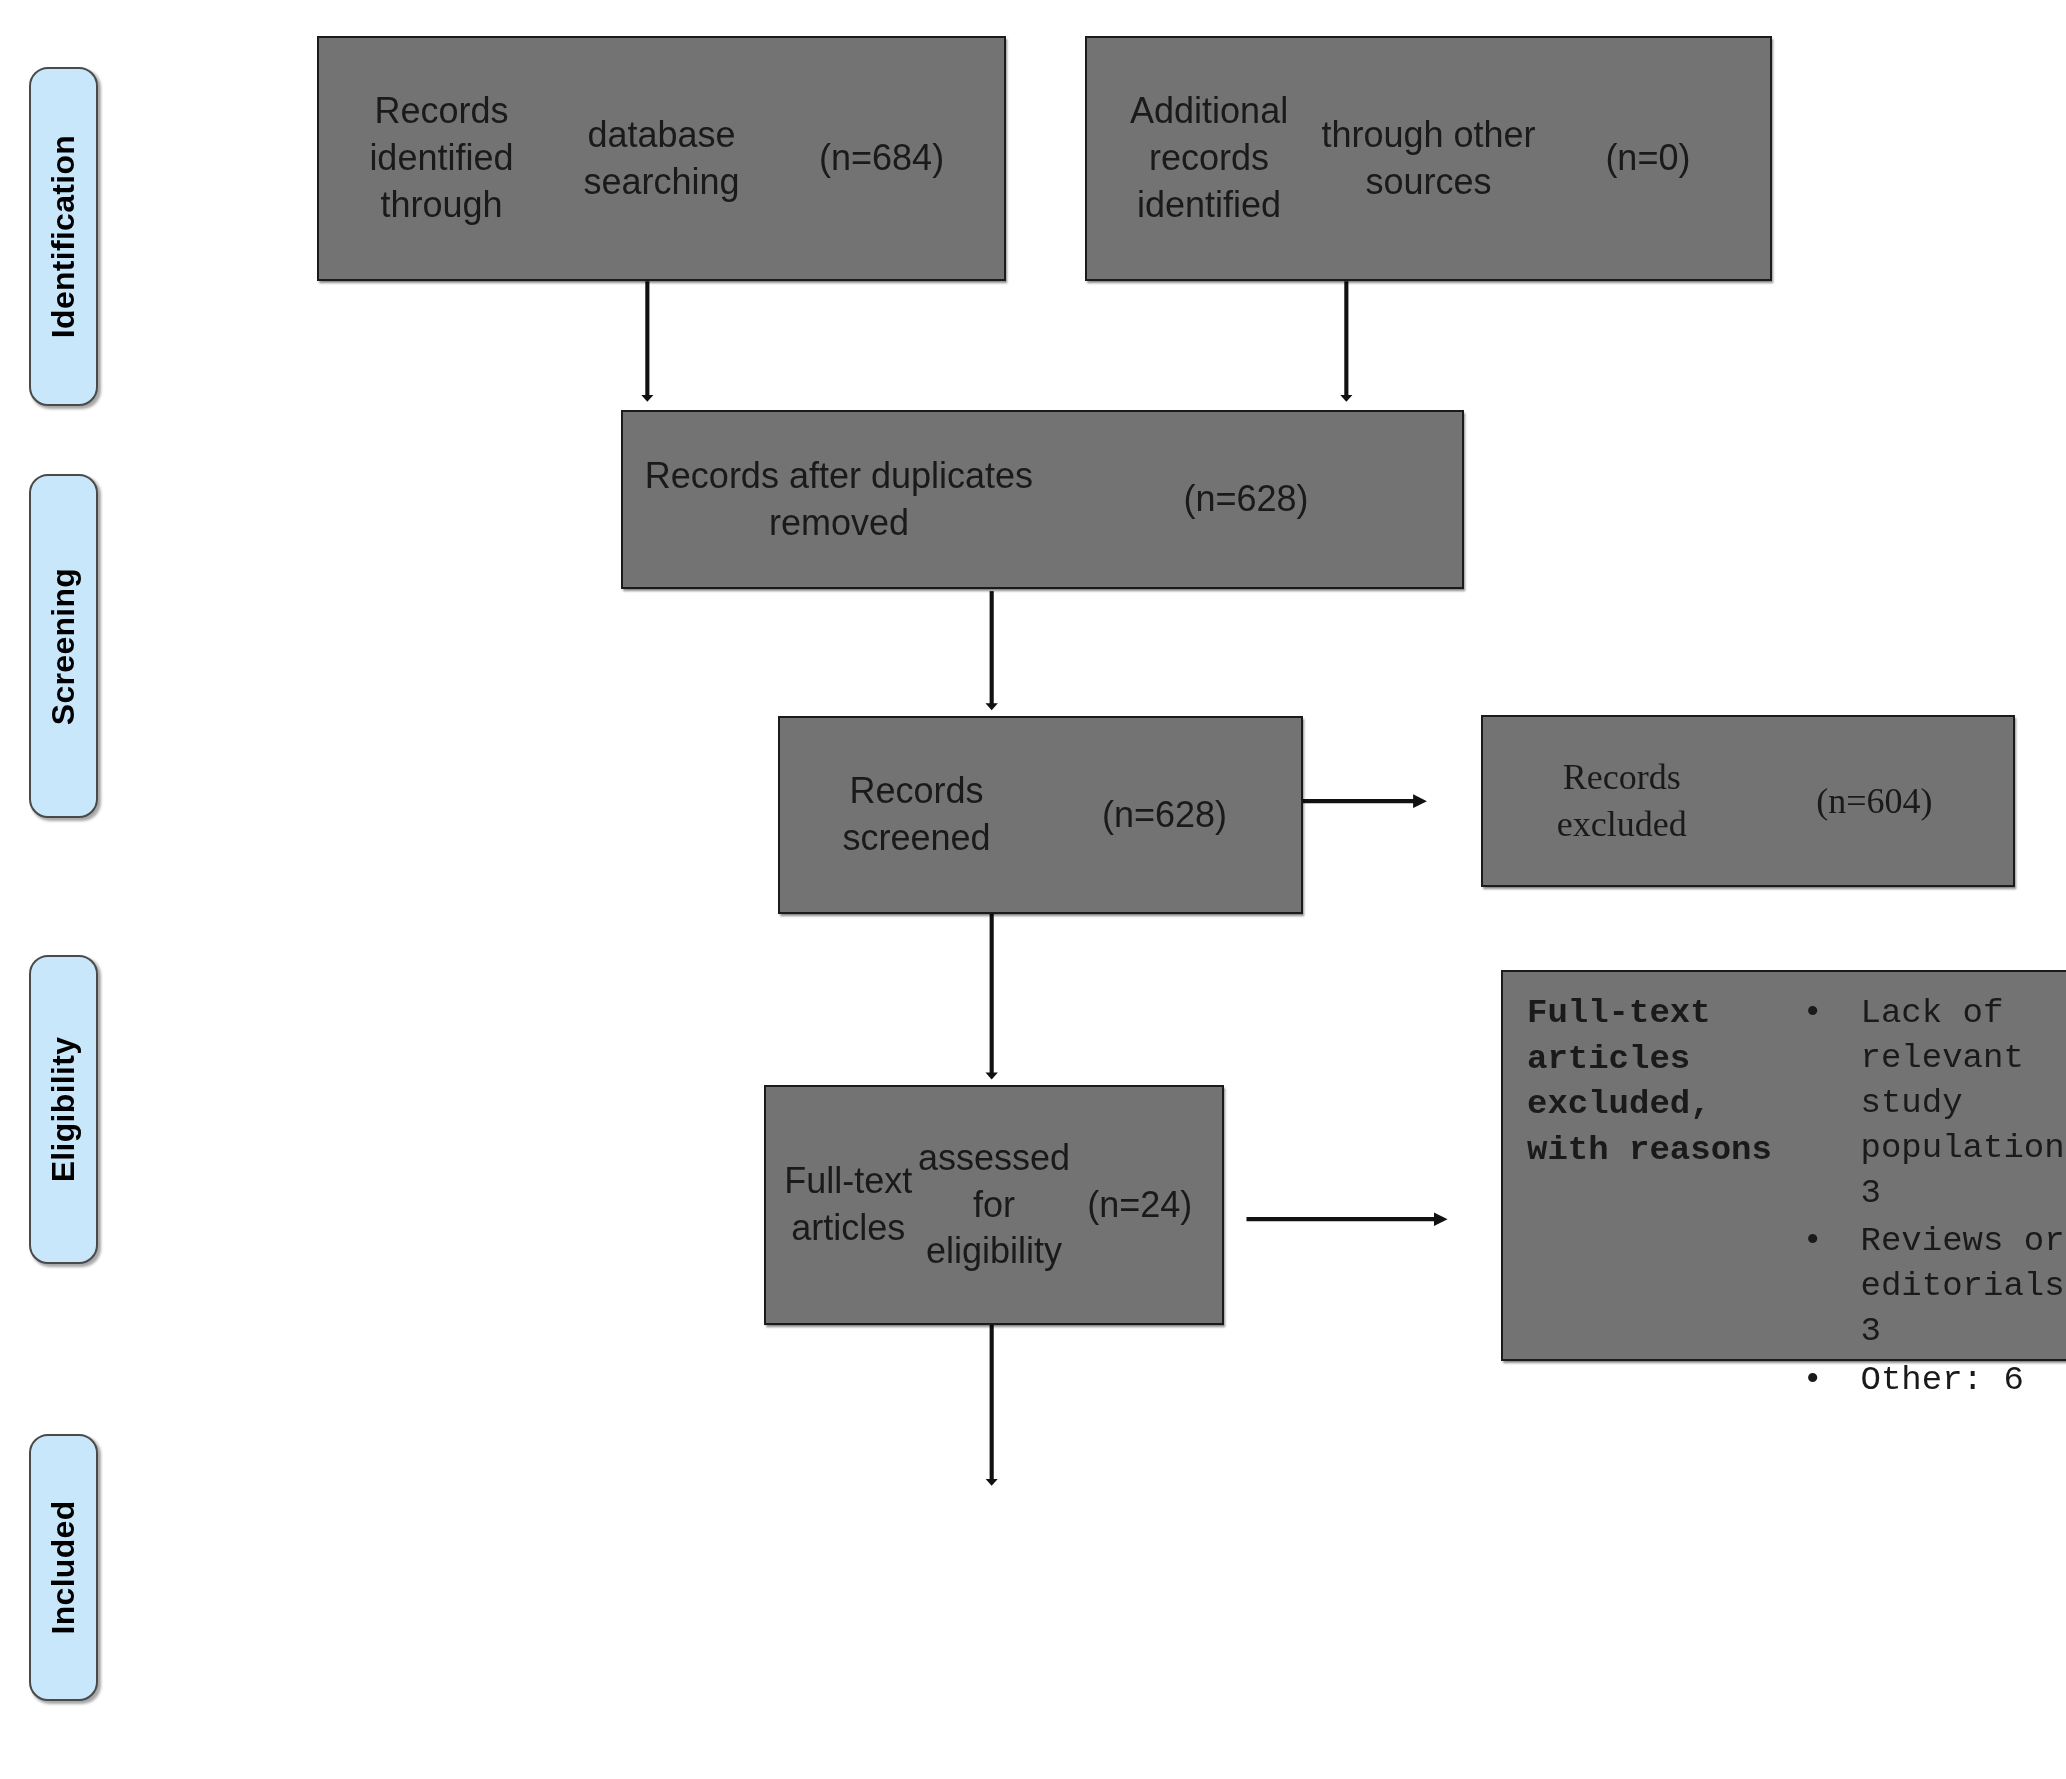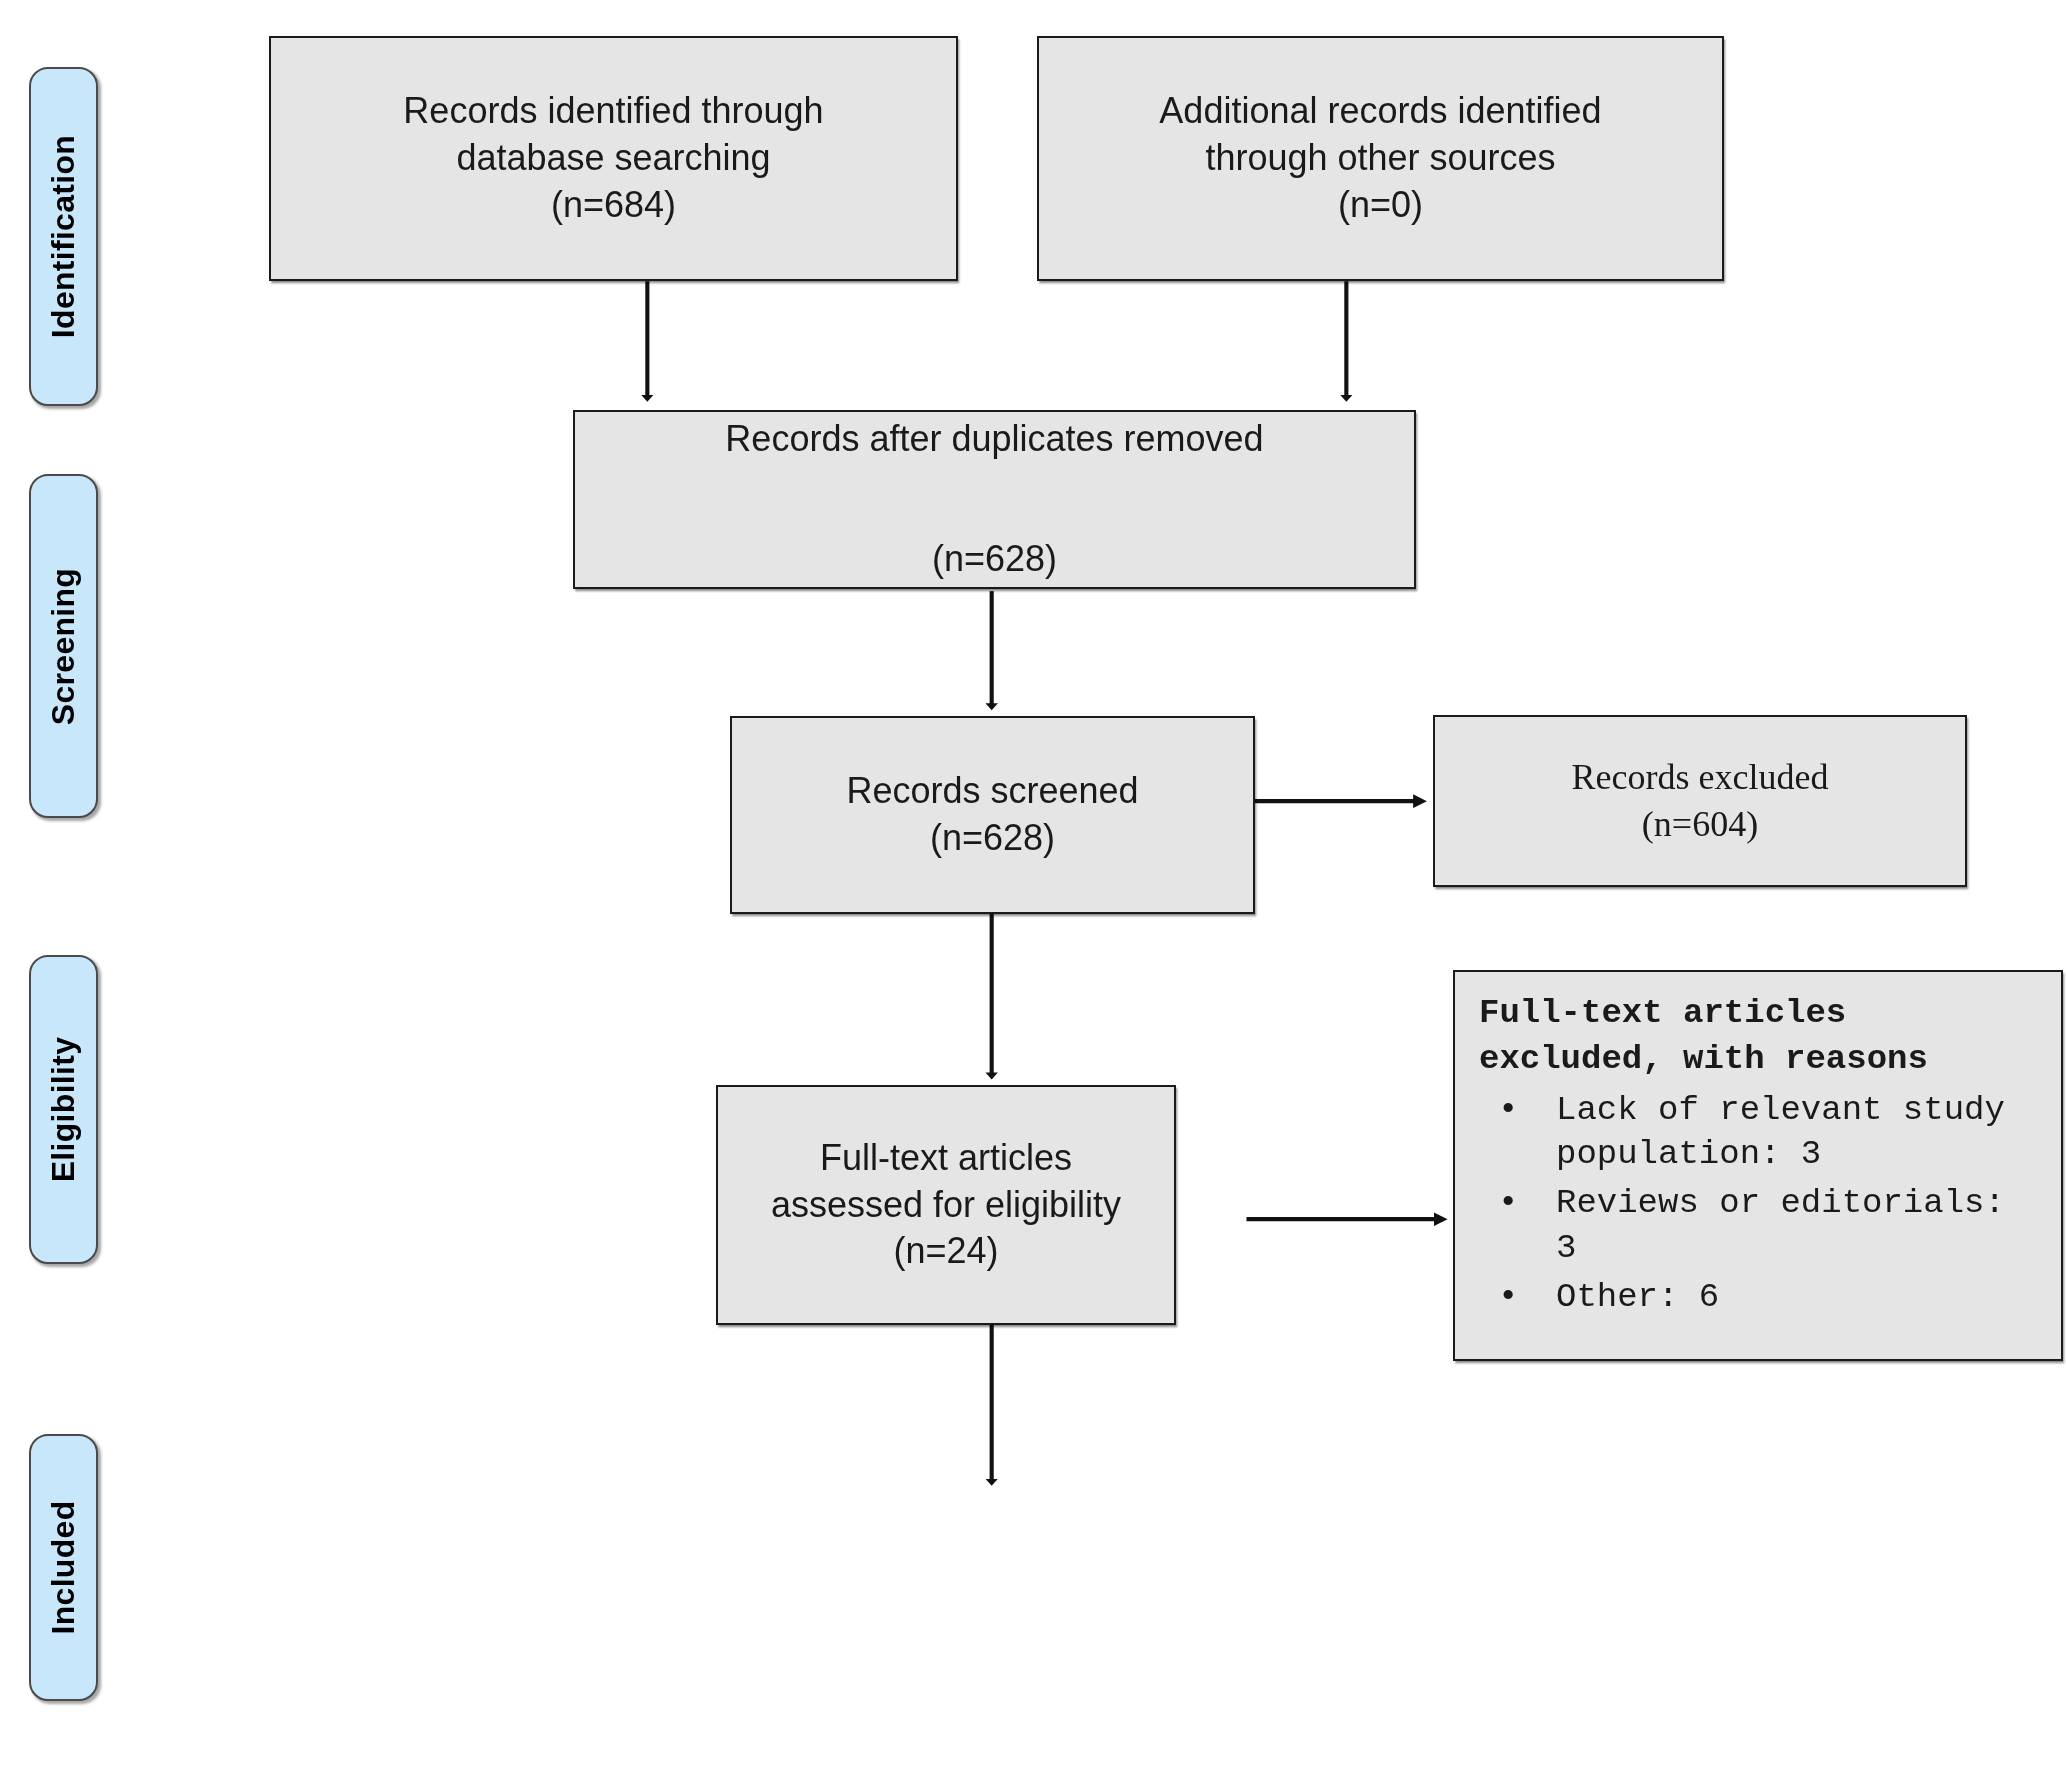--- a/index.html
+++ b/index.html
@@ -35,33 +35,34 @@
     white-space: nowrap;
     font-weight: bold;
     font-size: 32px;
     color: #000000;
     letter-spacing: 0.3px;
   }
 
   
   .box {
     position: absolute;
-    background: #e5e5e5;
+    background: #737373;
     border: 2.8px solid #1b1b1b;
     box-sizing: border-box;
     box-shadow: 2.1px 2.8px 2.1px rgba(0,0,0,0.45);
     display: flex;
-    flex-direction: column;
+    flex-direction: row;
     align-items: center;
     justify-content: center;
     text-align: center;
     font-size: 36px;
     line-height: 1.30;
     color: #1a1a1a;
     padding: 4.1px 12.4px;
+    margin-left: 48px;
   }
   .box .line { display: block; width: 100%; }
 
   
   .box.reasons {
     align-items: flex-start;
     justify-content: flex-start;
     text-align: left;
     padding: 19px 24px;
     font-family: Liberation Mono, monospace;

